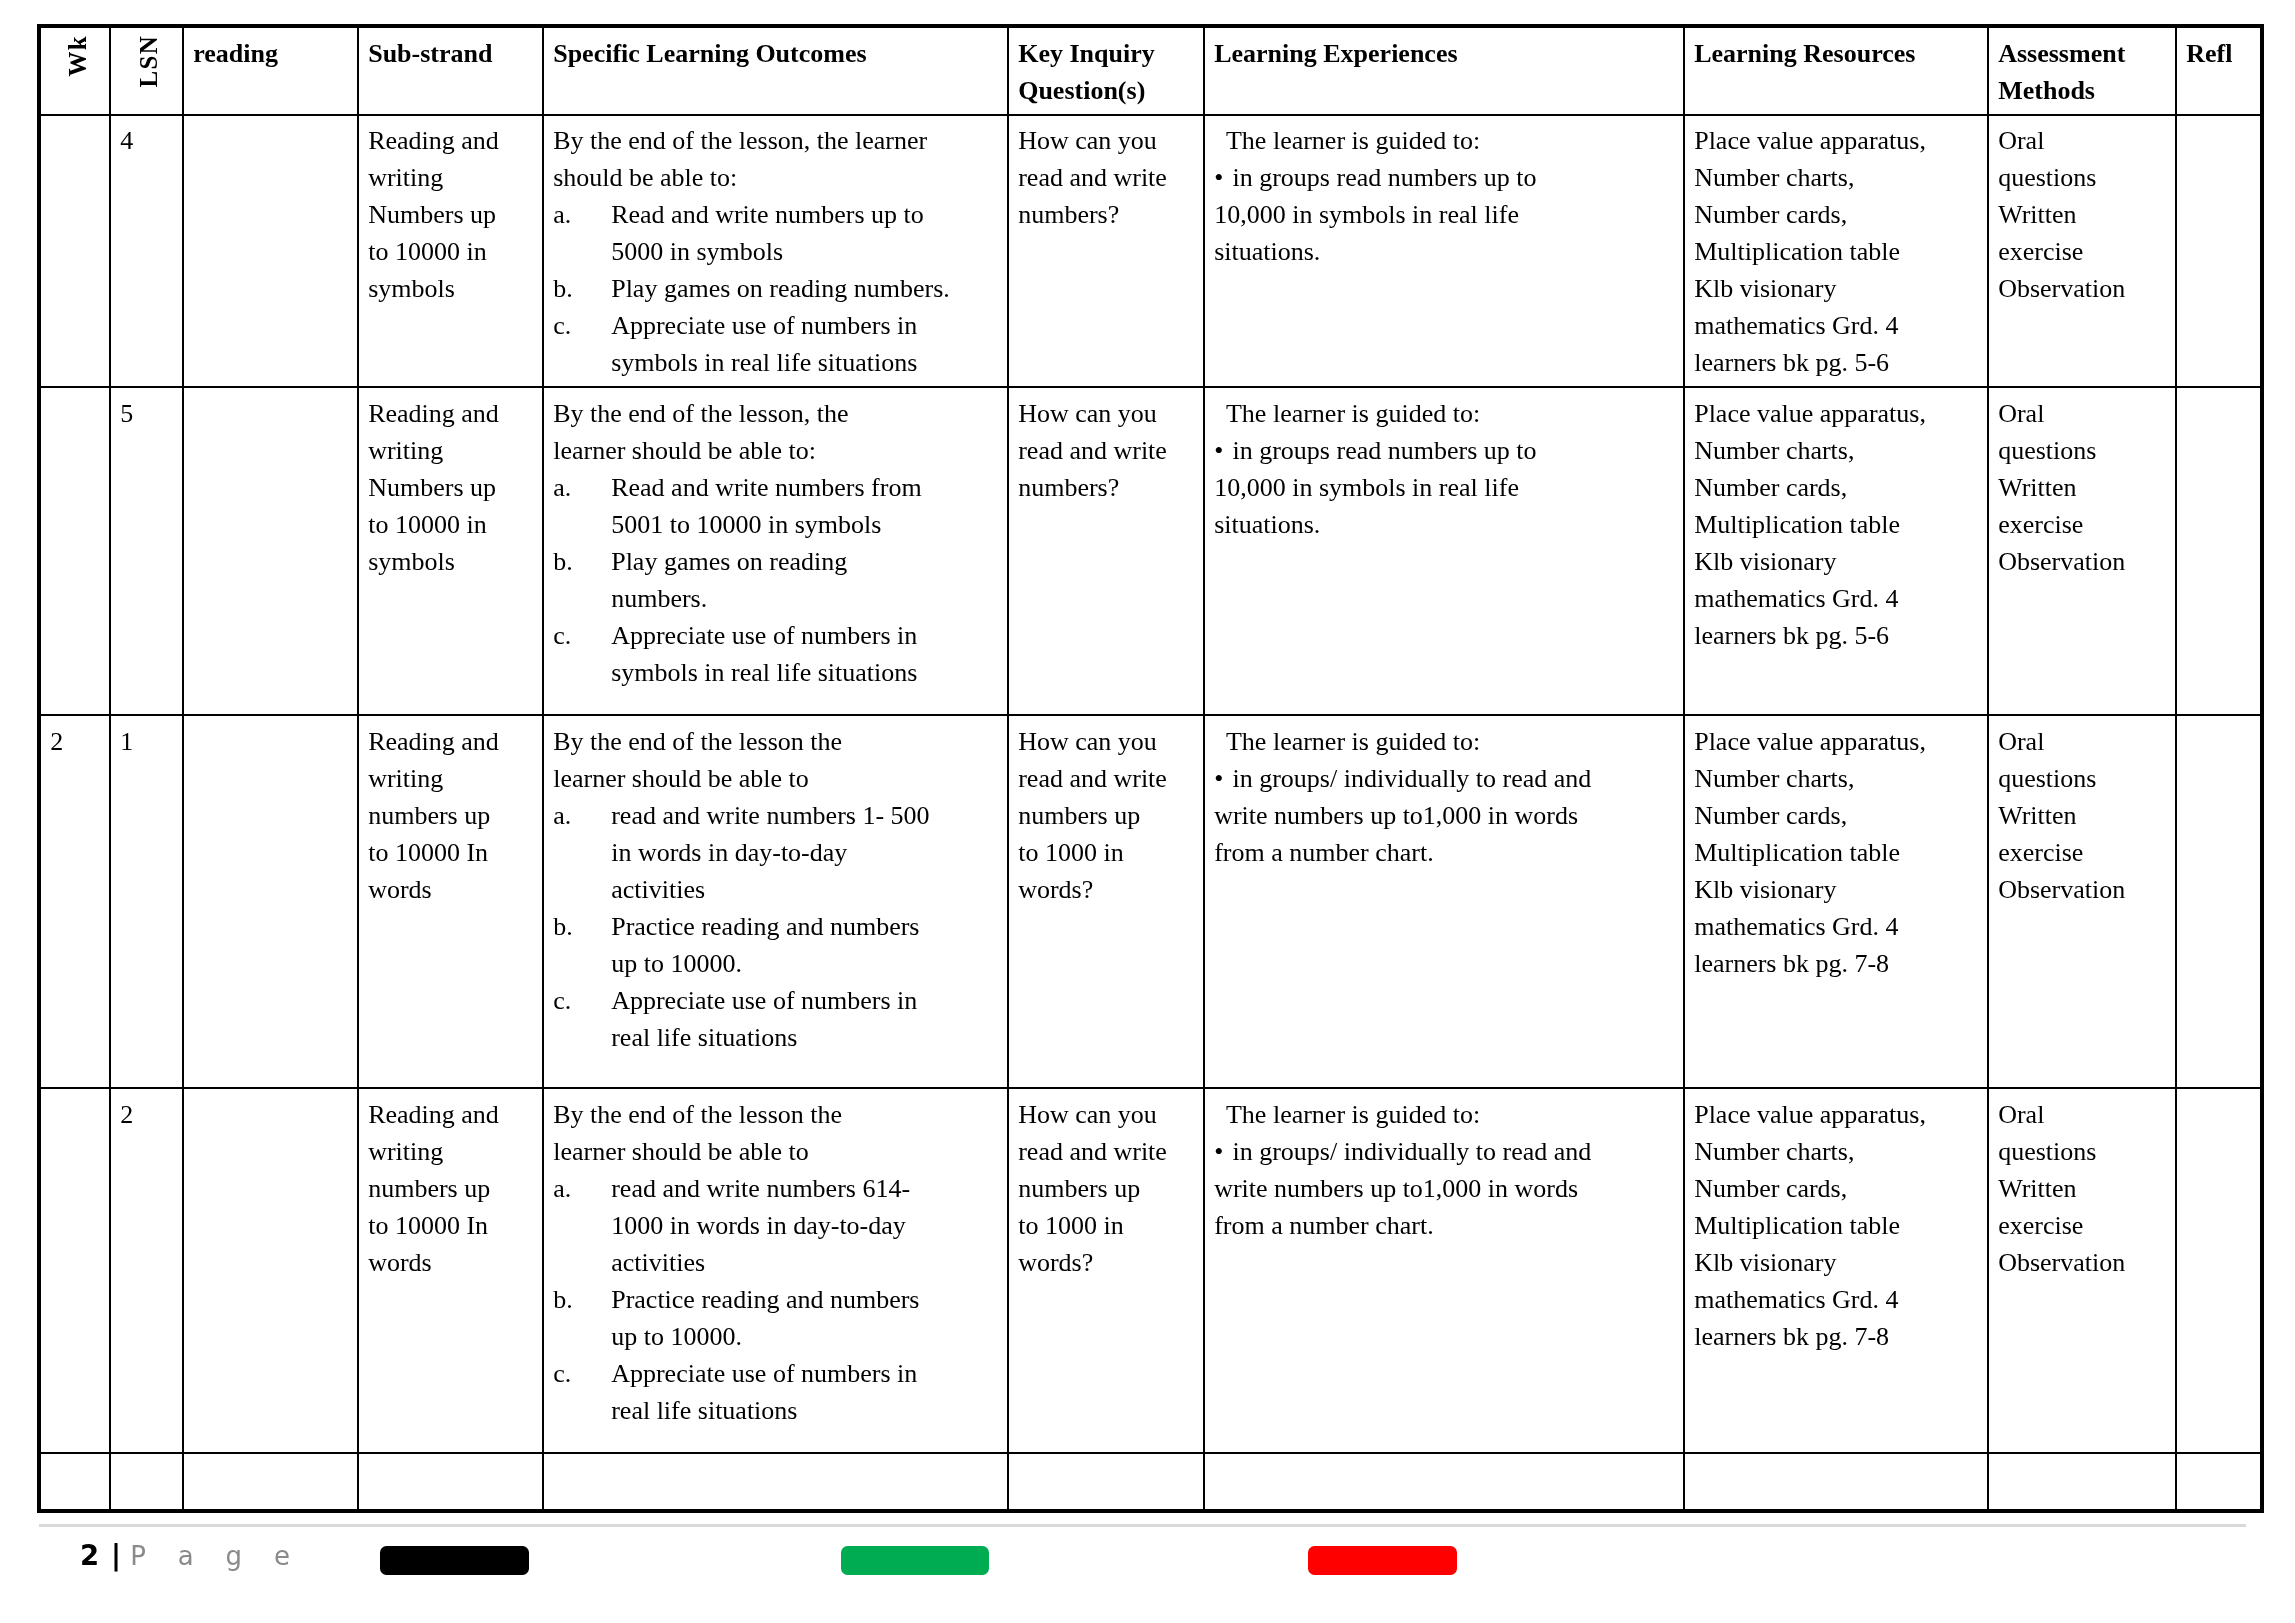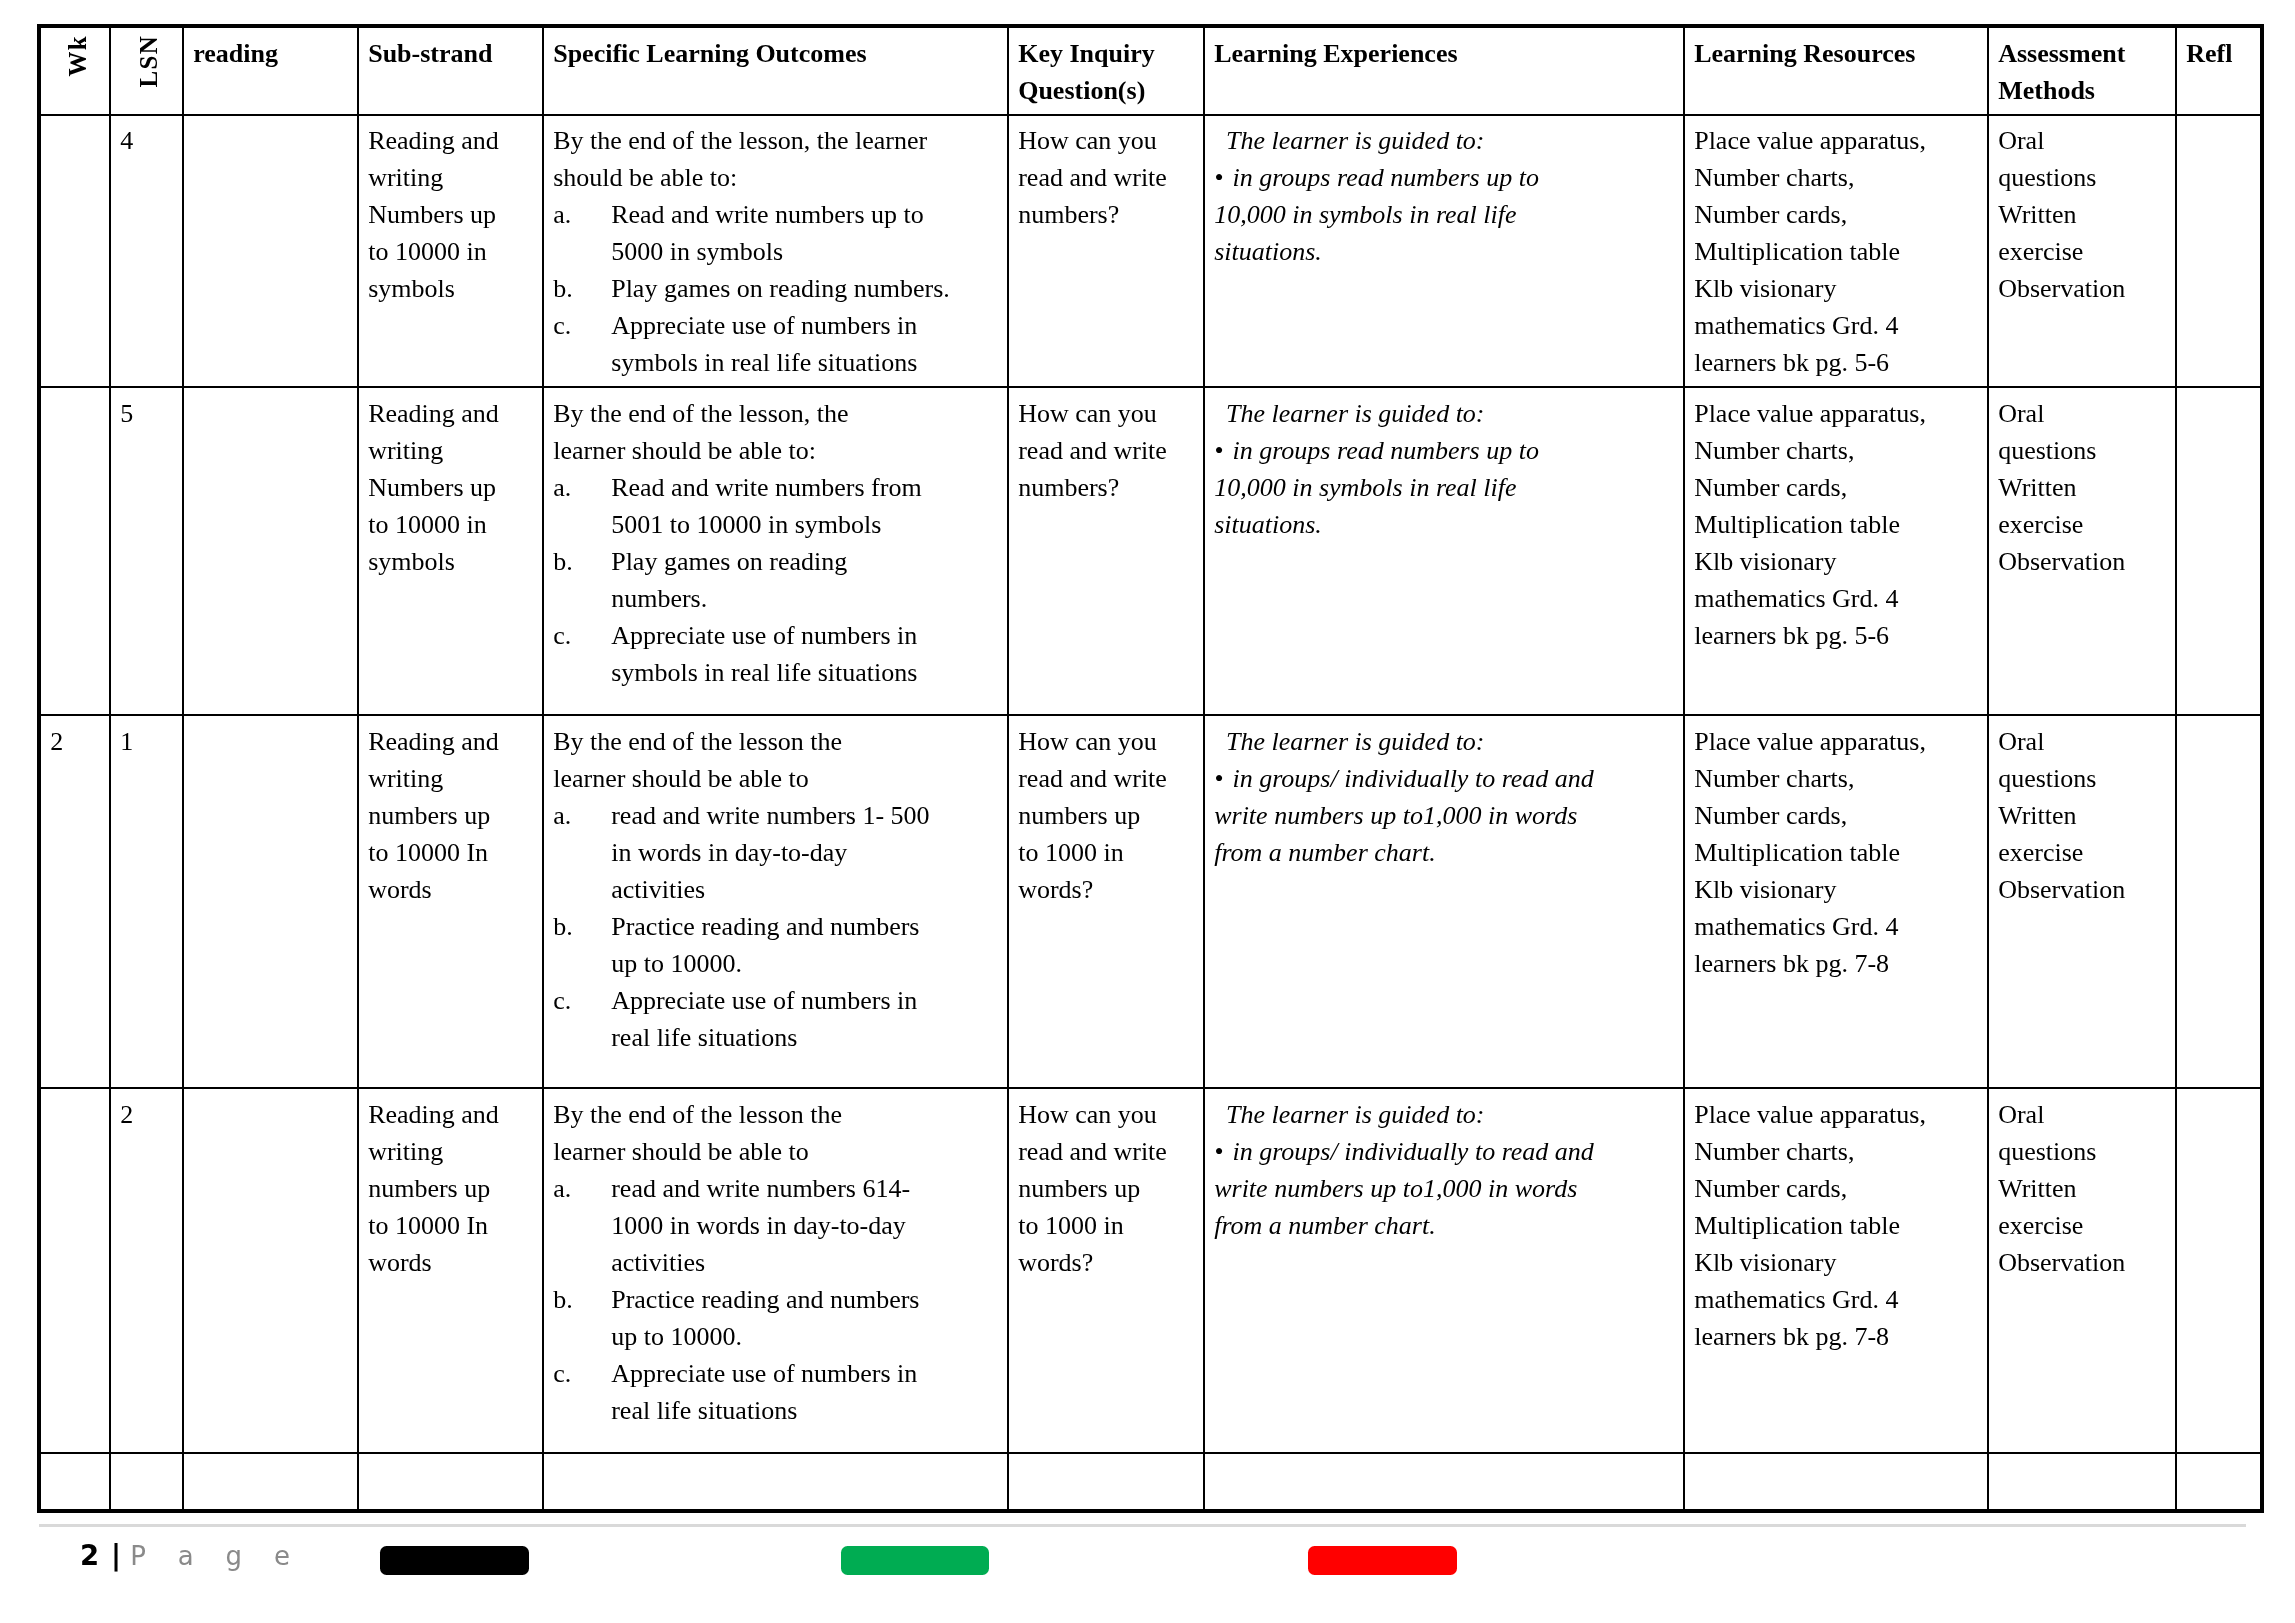--- a/index.html
+++ b/index.html
@@ -22,21 +22,21 @@
           font-weight:bold;font-size:25px;letter-spacing:1.3px;white-space:nowrap;}
 
   .ml{white-space:pre-line;}
   td.c-sub{padding:10.5px 6.5px 5.2px 11.8px;}
   td.c-out{padding:7.9px 3.9px 5.2px 10.5px;border-radius:21px;}
   .out-intro{white-space:pre-line;}
   .out-item{display:flex;align-items:flex-start;}
   .out-item .mk{flex:0 0 58px;width:58px;}
   .out-item .tx{flex:1 1 auto;white-space:pre-line;}
   td.c-inq{padding:9.2px 3.9px 5.2px 7.9px;}
-  td.c-exp{padding:7.9px 3.9px 5.2px 5.2px;font-style:italic;}
+  td.c-exp{padding:7.9px 3.9px 5.2px 5.2px;}
   .exp-intro{padding-left:11.8px;white-space:pre-line;}
   .exp-line{white-space:pre-line;}
   .exp-line .bullet{margin-right:9.2px;}
   td.c-res{padding:9.2px 5.2px 5.2px 10.5px;margin-left:8px;}
   td.c-asm{padding:7.9px 3.9px 5.2px 13px;}
   td.pt75{padding-top:49px;}
   td.pt65{padding-top:43px;}
 
   .footer-rule{position:absolute;left:39px;top:1524px;width:2207px;height:2.6px;}
   .footer-text{position:absolute;left:48px;top:1539px;

